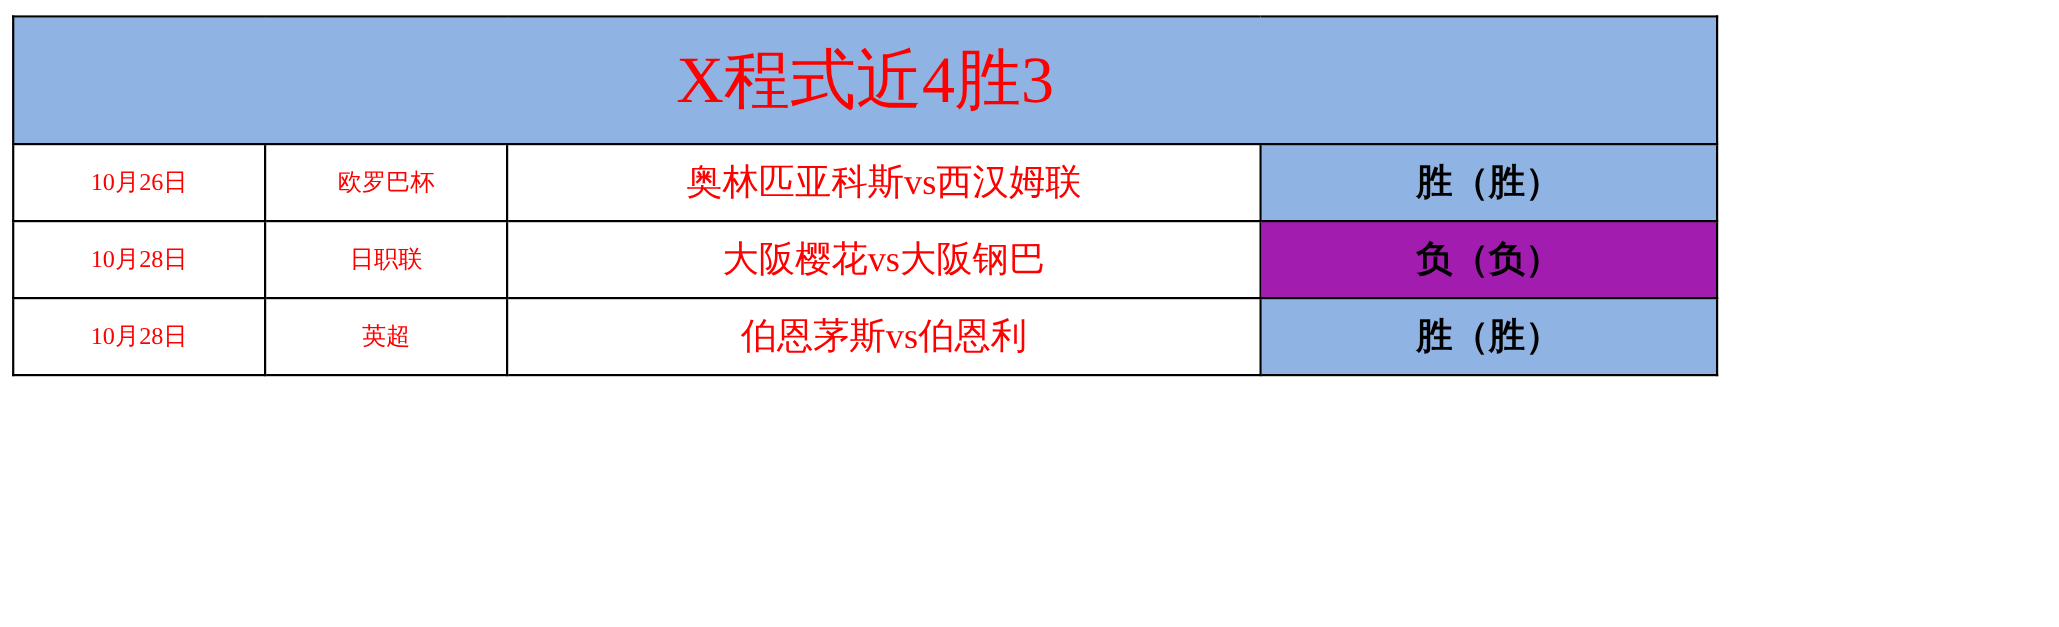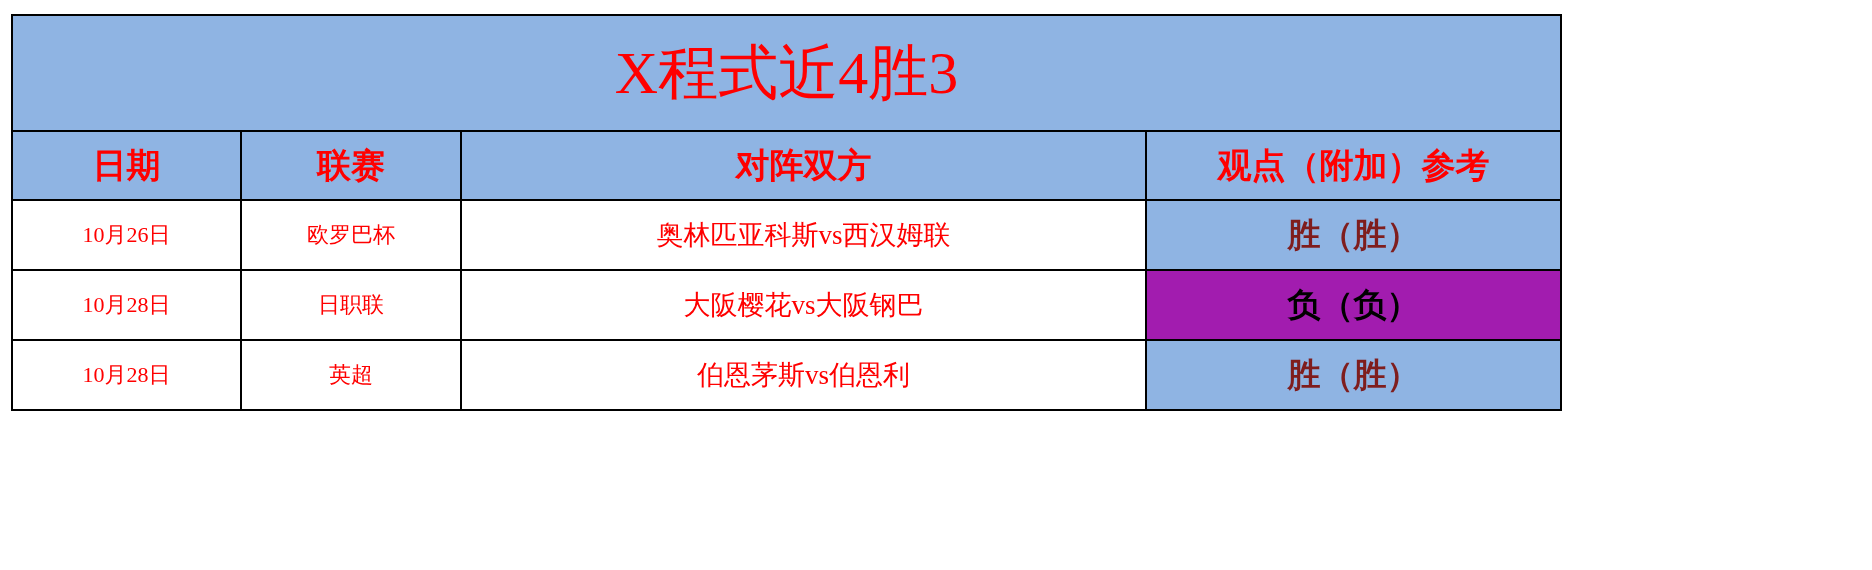--- a/index.html
+++ b/index.html
@@ -74,29 +74,29 @@
 
   
   tr.data-row td {
     height: 68px;
     background: #FFFFFF;
     color: #FF0000;
     font-size: 22px;
     font-weight: normal;
   }
   tr.data-row td.cell-match {
-    font-size: 27px;
+    font-size: 33px;
   }
   tr.data-row td.cell-opinion {
     font-size: 33px;
   }
   
   tr.data-row td.cell-opinion.hl {
     background: #8FB4E3;
-    color: #7f1d1d;
+    color: #000000;
     font-weight: bold;
   }
   
   tr.data-row td.cell-opinion.plain {
     background: #a21caf;
     color: #000000;
     font-weight: bold;
   }
 </style>
 </head>
@@ -110,26 +110,20 @@
       <col class="c-league">
       <col class="c-match">
       <col class="c-opinion">
     </colgroup>
     <tbody>
 
       <tr class="title-row">
         <td colspan="4">X程式近4胜3</td>
       </tr>
 
-      <tr class="header-row">
-        <td class="h-date">日期</td>
-        <td class="h-league">联赛</td>
-        <td class="h-match">对阵双方</td>
-        <td class="h-opinion">观点（附加）参考</td>
-      </tr>
 
       <tr class="data-row">
         <td class="cell-date">10月26日</td>
         <td class="cell-league">欧罗巴杯</td>
         <td class="cell-match">奥林匹亚科斯vs西汉姆联</td>
         <td class="cell-opinion hl">胜（胜）</td>
       </tr>
 
 
       <tr class="data-row">

